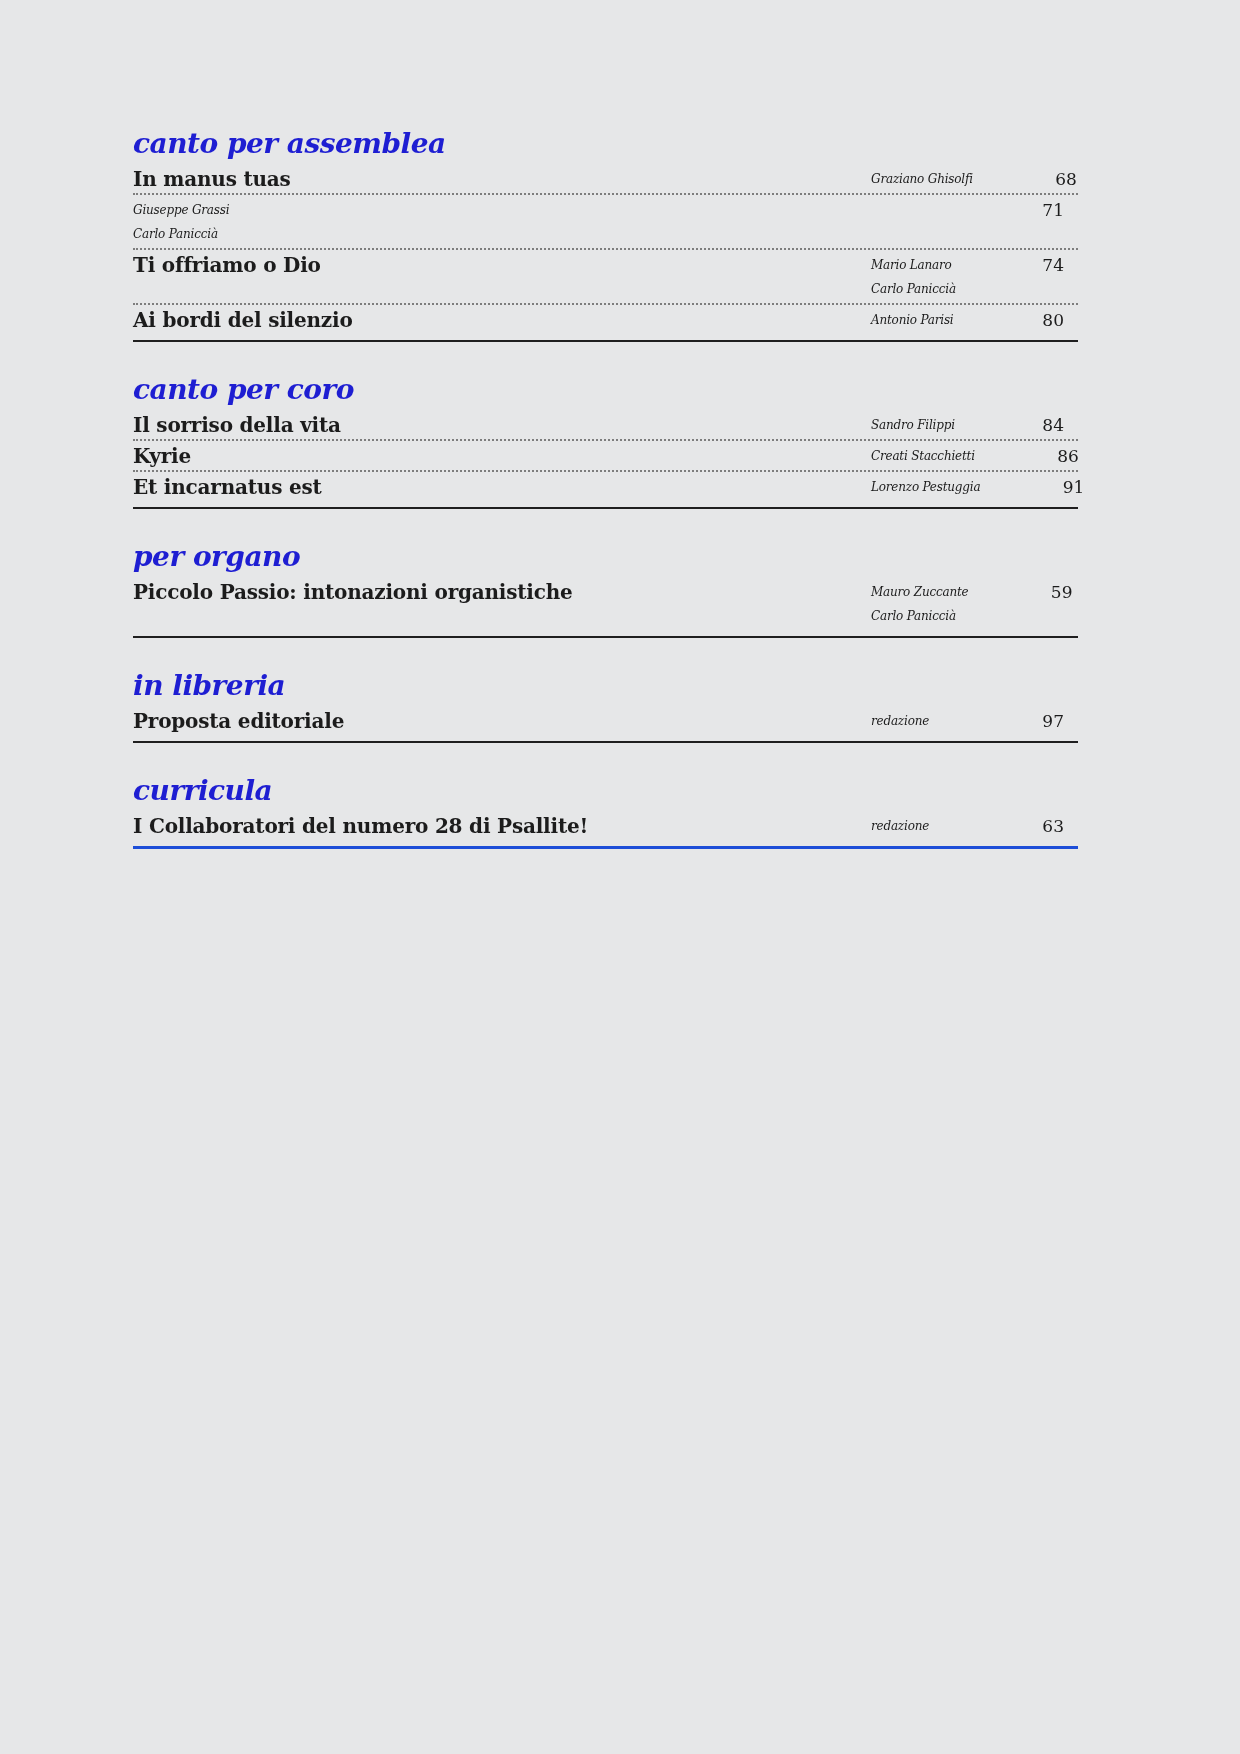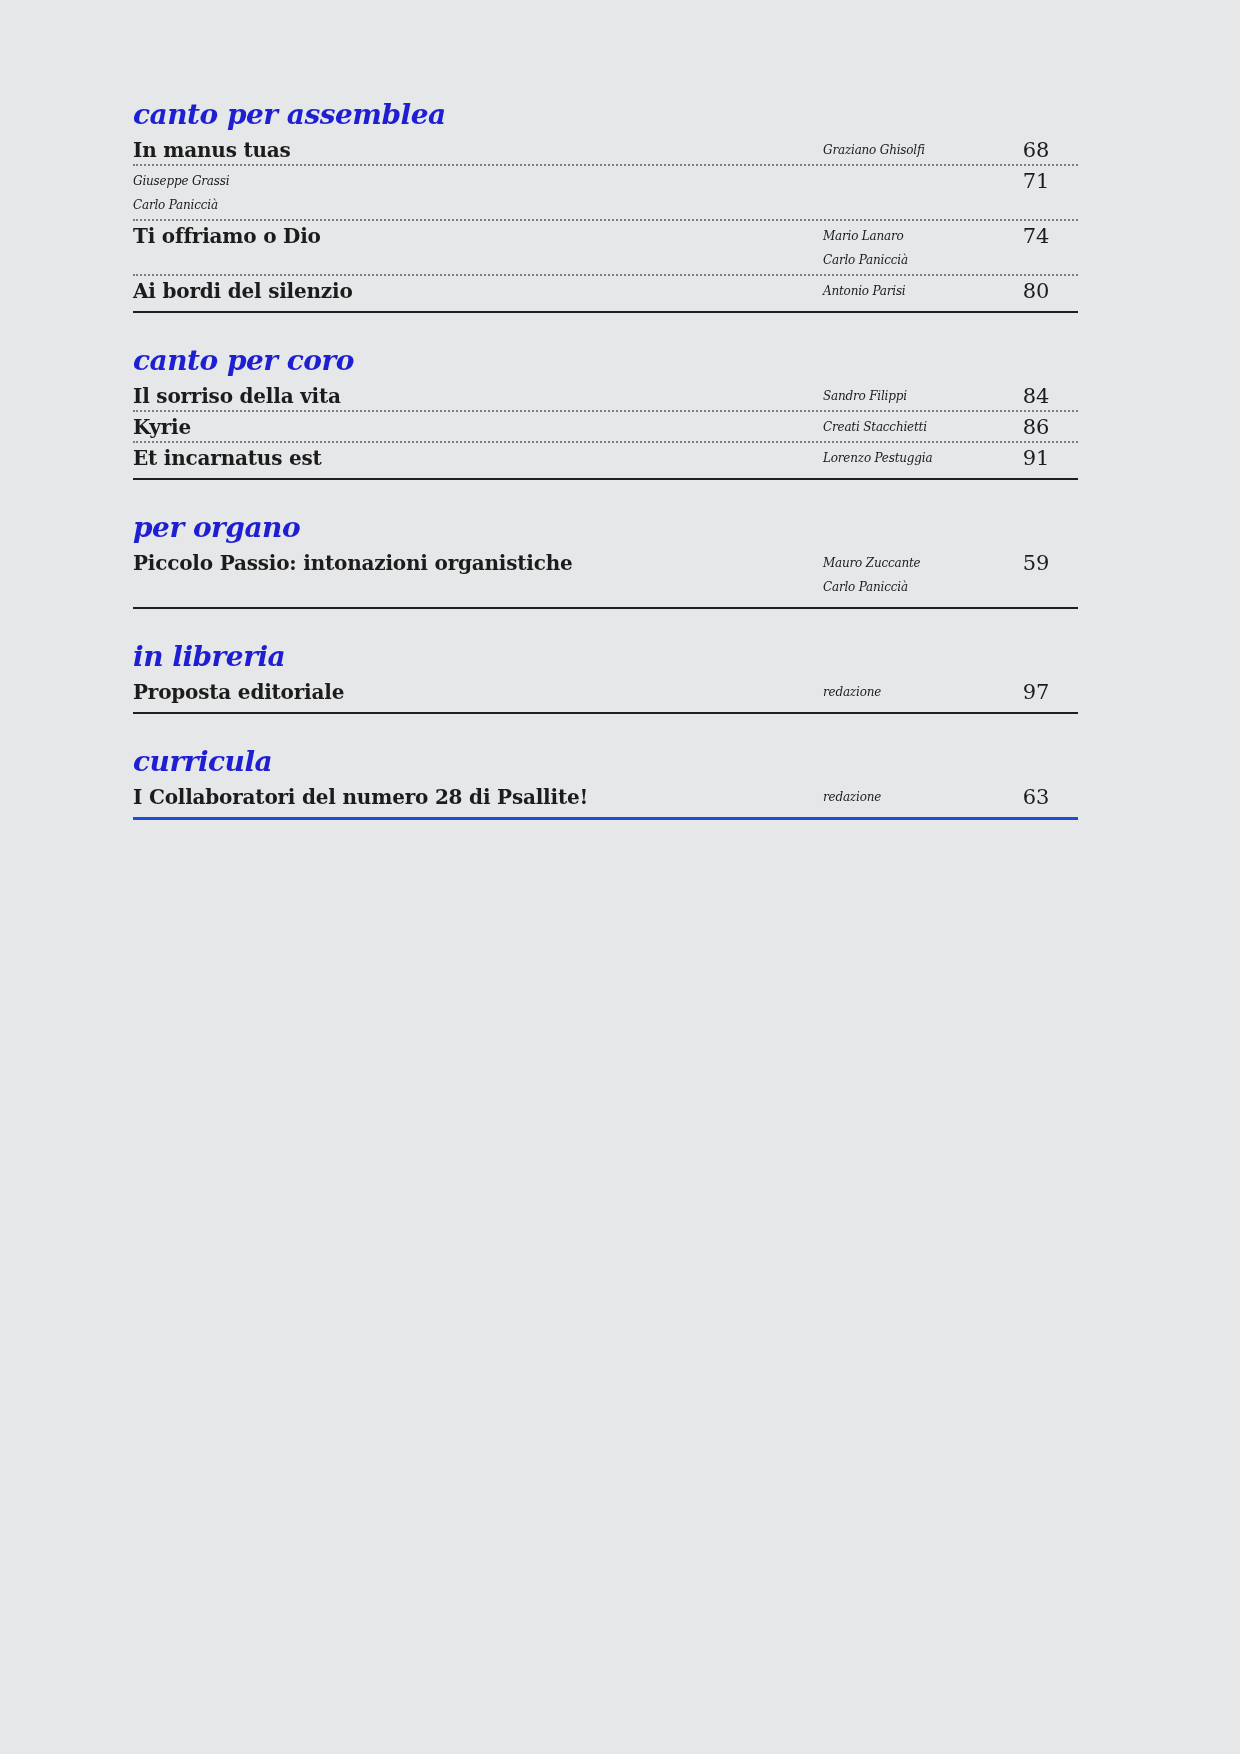--- a/index.html
+++ b/index.html
@@ -10,36 +10,37 @@
     background: var(--bg, #e6e7e8);
     color: var(--text, #1c1c1c);
     font-family: "DejaVu Serif", "Liberation Serif", serif;
     overflow: hidden;
   }
   .toc {
     position: absolute;
     left: 133px;
     top: 0;
     width: 945px;
-    padding-top: 67px;
+    padding-top: 96px;
   }
   .section-heading {
     color: var(--accent, #1e1ed2);
     font-style: italic;
     font-weight: 700;
     font-size: 28px;
     line-height: 36px;
     letter-spacing: -0.5px;
     margin: 30px 0 2px 0;
   }
   .section:first-child .section-heading { margin-top: 30px; }
   .entry {
     display: flex;
     align-items: flex-start;
     padding: 3px 0 2px 0;
+    gap: 48px;
   }
   .entry.sep-dotted  { border-bottom: 2px dotted #7d7d7d; }
   .entry.sep-solid   { border-bottom: 2px solid #1f1f1f; padding-bottom: 8px; }
   .entry.sep-solid-thick { border-bottom: 3px solid #1d4ed8; padding-bottom: 8px; }
   .entry-title {
     flex: 0 0 690px;
     font-weight: 700;
     font-size: 20px;
     line-height: 24px;
     letter-spacing: -0.2px;
@@ -47,23 +48,23 @@
   .entry-authors {
     flex: 1 1 auto;
     font-style: italic;
     font-size: 12px;
     line-height: 24px;
     letter-spacing: -0.2px;
   }
   .author { white-space: nowrap; }
   .entry-page {
     flex: 0 0 70px;
-    text-align: center;
+    text-align: right;
     padding-right: 14px;
-    font-size: 21px;
+    font-size: 17px;
     line-height: 24px;
     box-sizing: border-box;
   }
 </style>
 </head>
 <body>
 
 <div class="page">
   <div class="toc">
   <div class="section">

